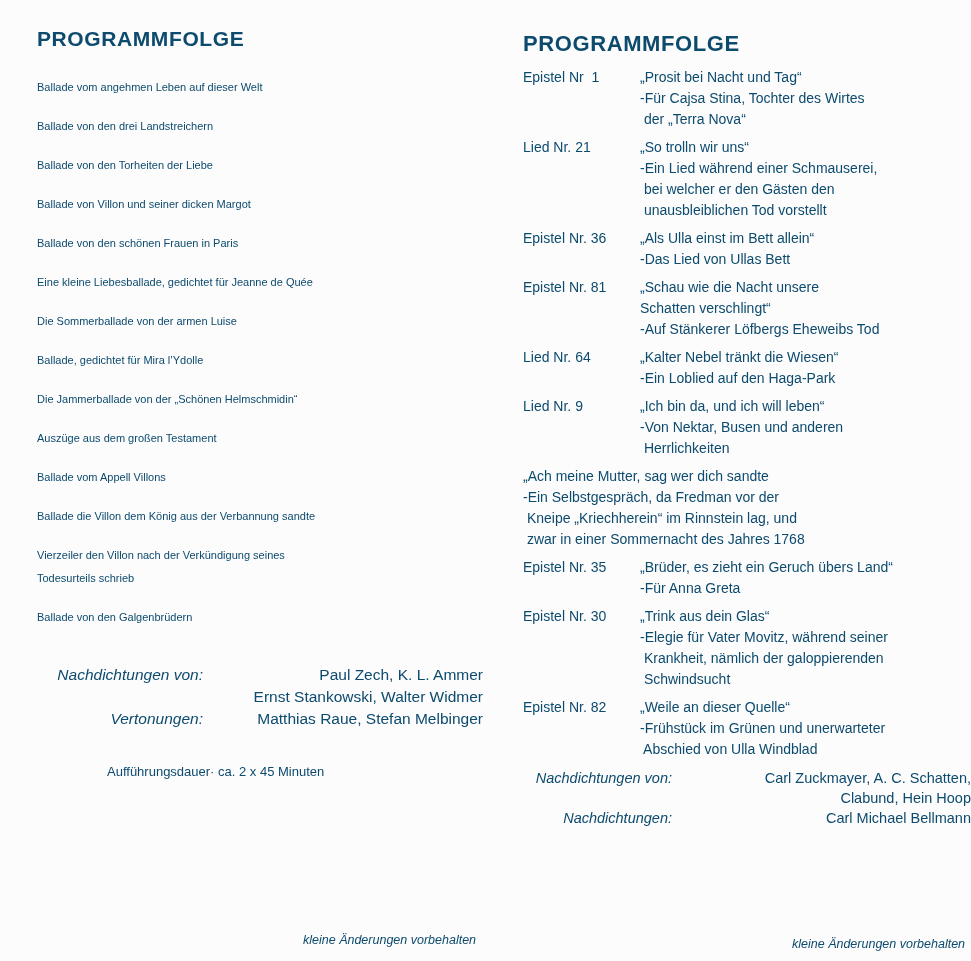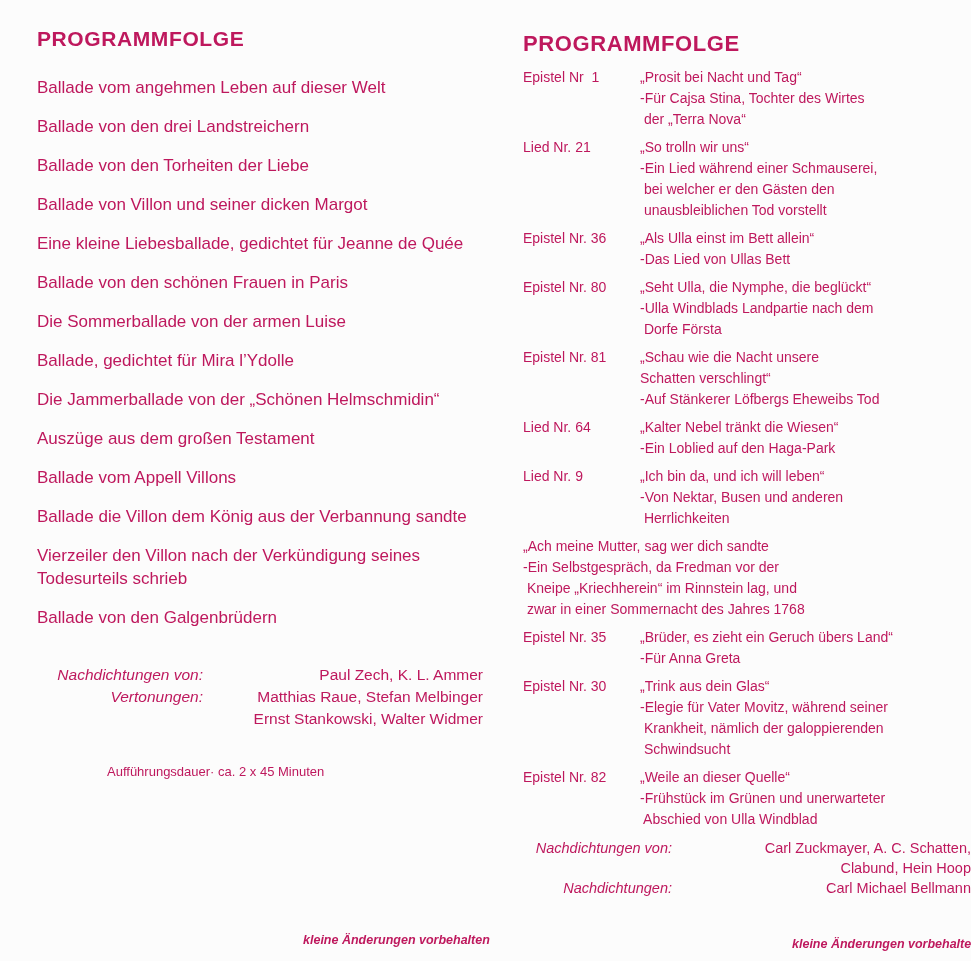--- a/index.html
+++ b/index.html
@@ -5,21 +5,21 @@
   html, body {
     margin: 0;
     padding: 0;
     background: #ffffff;
   }
   .page {
     position: relative;
     width: 971px;
     height: 961px;
     background: #fcfcfc;
-    color: #be185d;
+    color: #0c4a6e;
     font-family: "Liberation Sans", "DejaVu Sans", sans-serif;
     overflow: hidden;
     -webkit-font-smoothing: antialiased;
   }
   .col {
     position: absolute;
     top: 0;
   }
   .col-left  { left: 37px;  top: 26px; width: 446px; height: 935px; }
   .col-right { left: 523px; top: 31px; width: 448px; height: 930px; }
@@ -34,21 +34,21 @@
   }
   .col-right .col-title { font-size: 22px; }
 
   
   .program-list {
     list-style: none;
     margin: 24px 0 0 0;
     padding: 0;
   }
   .program-item {
-    font-size: 17px;
+    font-size: 11px;
     line-height: 23px;
     margin: 16px 0 16px 0;
     white-space: pre;
   }
 
   
   .entries { margin-top: 10px; }
   .entry {
     display: grid;
     grid-template-columns: 117px 1fr;
@@ -78,63 +78,62 @@
     font-size: 13px;
     white-space: pre;
   }
 
   
   .note {
     position: absolute;
     font-size: 12.5px;
     font-style: italic;
     white-space: nowrap;
-    font-weight: bold;
   }
   .col-left  .note { top: 907px; left: 266px; }
   .col-right .note { top: 906px; left: 269px; }
 </style>
 </head>
 <body>
 
 <div class="page">
 
   <section class="col col-left">
     <h1 class="col-title">PROGRAMMFOLGE</h1>
 
     <ul class="program-list">
         <li class="program-item">Ballade vom angehmen Leben auf dieser Welt</li>
         <li class="program-item">Ballade von den drei Landstreichern</li>
         <li class="program-item">Ballade von den Torheiten der Liebe</li>
         <li class="program-item">Ballade von Villon und seiner dicken Margot</li>
+        <li class="program-item">Ballade von den schönen Frauen in Paris</li>
         <li class="program-item">Eine kleine Liebesballade, gedichtet für Jeanne de Quée</li>
-        <li class="program-item">Ballade von den schönen Frauen in Paris</li>
         <li class="program-item">Die Sommerballade von der armen Luise</li>
         <li class="program-item">Ballade, gedichtet für Mira l’Ydolle</li>
         <li class="program-item">Die Jammerballade von der „Schönen Helmschmidin“</li>
         <li class="program-item">Auszüge aus dem großen Testament</li>
         <li class="program-item">Ballade vom Appell Villons</li>
         <li class="program-item">Ballade die Villon dem König aus der Verbannung sandte</li>
         <li class="program-item">Vierzeiler den Villon nach der Verkündigung seines
 Todesurteils schrieb</li>
         <li class="program-item">Ballade von den Galgenbrüdern</li>
       </ul>
 
     <div class="credits">
         <div class="credit-row">
           <div class="credit-label">Nachdichtungen von:</div>
           <div class="credit-value">Paul Zech, K. L. Ammer</div>
         </div>
         <div class="credit-row">
+          <div class="credit-label"></div>
+          <div class="credit-value">Ernst Stankowski, Walter Widmer</div>
+        </div>
+        <div class="credit-row">
           <div class="credit-label">Vertonungen:</div>
           <div class="credit-value">Matthias Raue, Stefan Melbinger</div>
-        </div>
-        <div class="credit-row">
-          <div class="credit-label"></div>
-          <div class="credit-value">Ernst Stankowski, Walter Widmer</div>
         </div>
       </div>
 
     <div class="duration">Aufführungsdauer· ca. 2 x 45 Minuten</div>
 
     <div class="note">kleine Änderungen vorbehalten</div>
   </section>
 
   <section class="col col-right">
     <h1 class="col-title">PROGRAMMFOLGE</h1>
@@ -152,26 +151,20 @@
 -Ein Lied während einer Schmauserei,
  bei welcher er den Gästen den
  unausbleiblichen Tod vorstellt</div>
         </div>
         <div class="entry">
           <div class="entry-label">Epistel Nr. 36</div>
           <div class="entry-text">„Als Ulla einst im Bett allein“
 -Das Lied von Ullas Bett</div>
         </div>
         <div class="entry">
-          <div class="entry-label">Epistel Nr. 80</div>
-          <div class="entry-text">„Seht Ulla, die Nymphe, die beglückt“
--Ulla Windblads Landpartie nach dem
- Dorfe Första</div>
-        </div>
-        <div class="entry">
           <div class="entry-label">Epistel Nr. 81</div>
           <div class="entry-text">„Schau wie die Nacht unsere
 Schatten verschlingt“
 -Auf Stänkerer Löfbergs Eheweibs Tod</div>
         </div>
         <div class="entry">
           <div class="entry-label">Lied Nr. 64</div>
           <div class="entry-text">„Kalter Nebel tränkt die Wiesen“
 -Ein Loblied auf den Haga-Park</div>
         </div>

